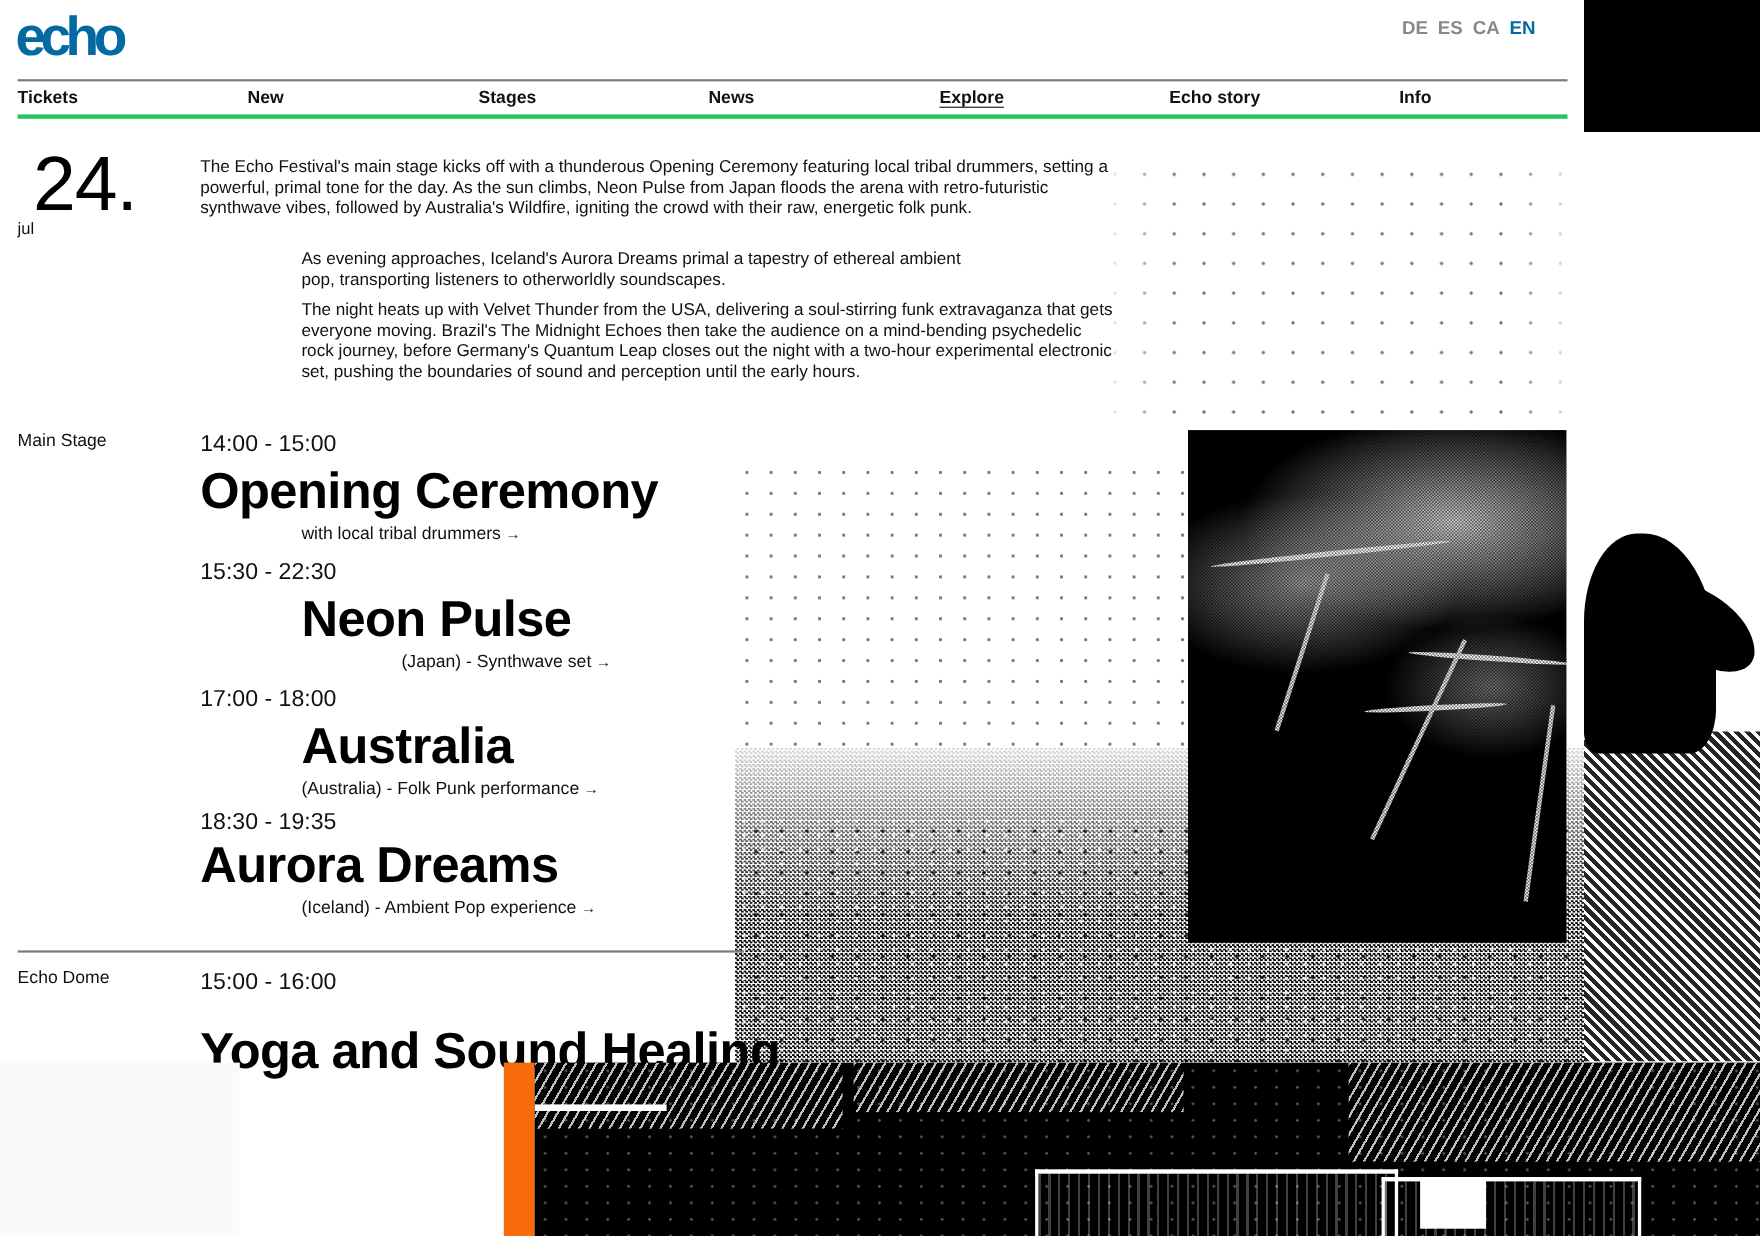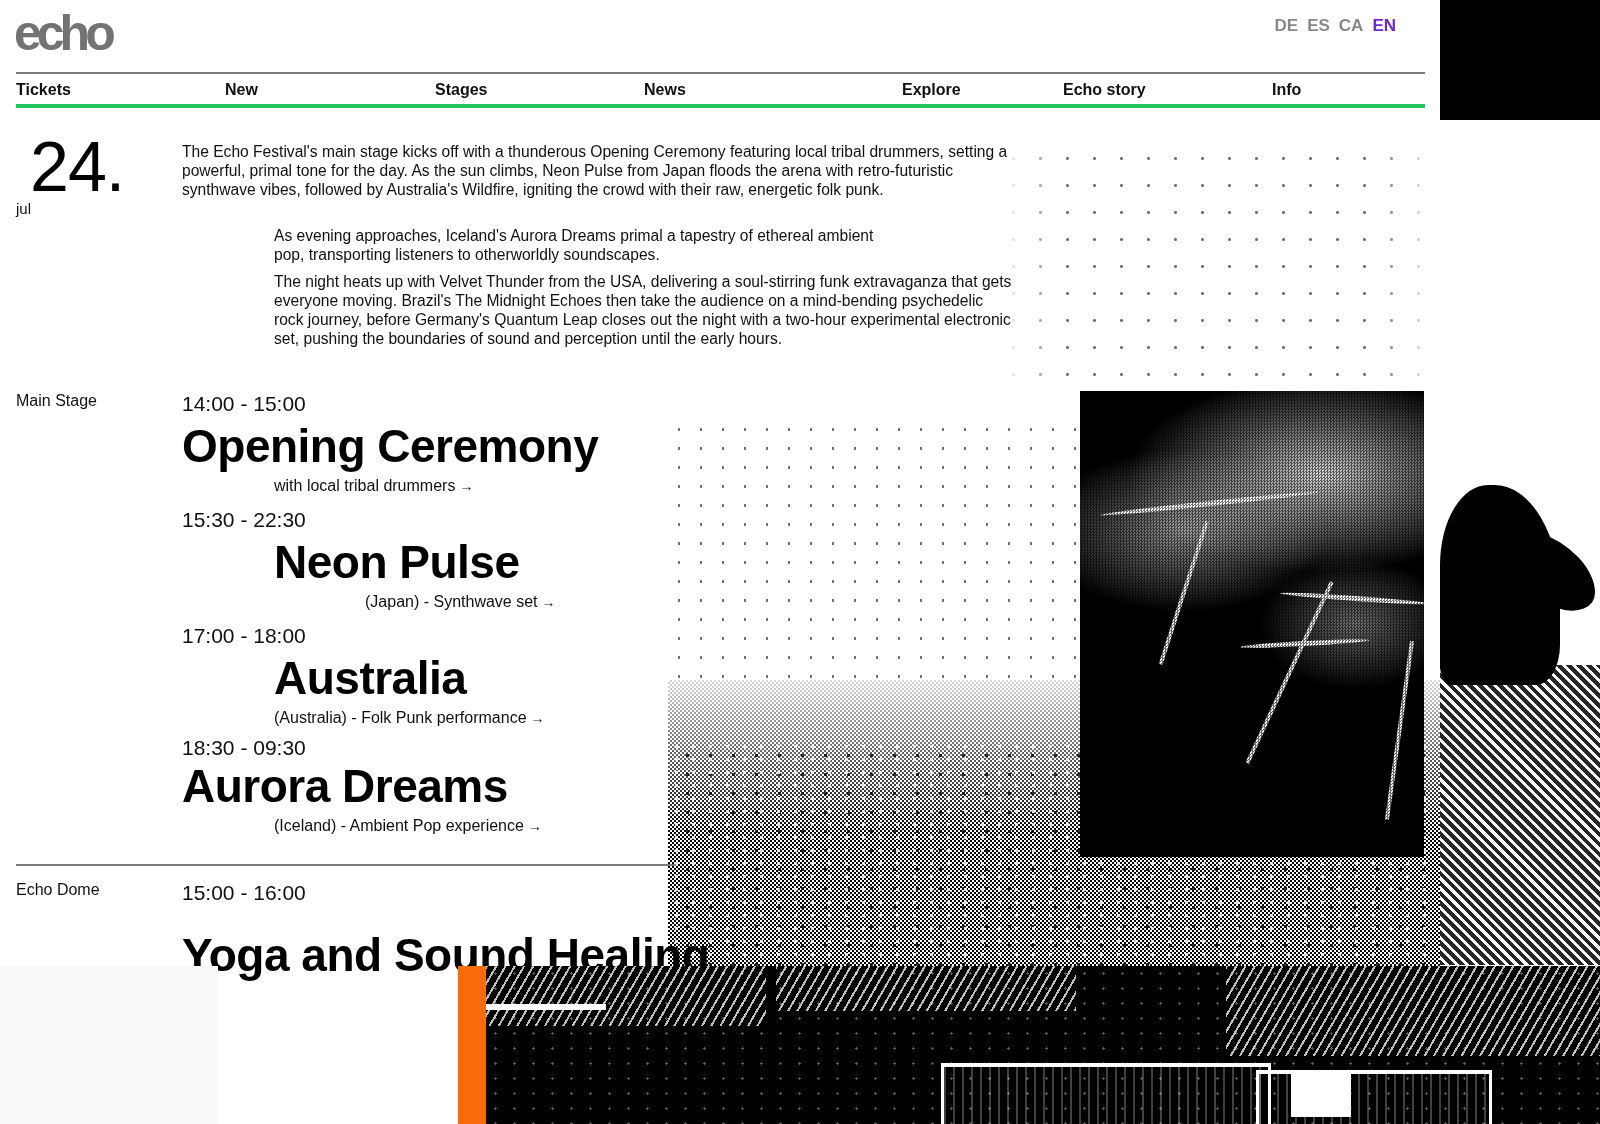--- a/index.html
+++ b/index.html
@@ -1,28 +1,28 @@
 <!DOCTYPE html>
 <html><head>
 <meta charset="utf-8">
 <style>
   * { box-sizing: border-box; margin: 0; padding: 0; }
   html, body { width: 1600px; height: 1124px; overflow: hidden; background: #ffffff; }
   body { position: relative; font-family: "Liberation Sans", "DejaVu Sans", sans-serif; color: #111; }
 
   
-  .logo { position: absolute; left: 14px; top: 8px; font-size: 50px; font-weight: 700; letter-spacing: -5px; color: #737373; line-height: 1; }
+  .logo { position: absolute; left: 14px; top: 8px; font-size: 50px; font-weight: 700; letter-spacing: -5px; color: #0369a1; line-height: 1; }
   .langs { position: absolute; right: 204px; top: 16px; display: flex; gap: 9px; font-size: 17px; font-weight: 700; }
   .langs span { color: #888; cursor: pointer; }
-  .langs span.active { color: #6d28d9; }
+  .langs span.active { color: #0369a1; }
   .corner-block { position: absolute; left: 1440px; top: 0; width: 160px; height: 120px; background: #000; }
 
   .nav { position: absolute; left: 16px; top: 72px; width: 1409px; height: 36px; border-top: 2px solid #7a7a7a; border-bottom: 4px solid #22c55e; }
   .nav a { position: absolute; top: 7px; font-size: 16px; font-weight: 700; color: #111; text-decoration: none; cursor: pointer; }
-  .nav a.active { text-underline-offset: 3px; margin-left: 48px; }
+  .nav a.active { text-decoration: underline; text-underline-offset: 3px; }
 
   
   .date-day { position: absolute; left: 14px; top: 132px; font-size: 70px; line-height: 1; font-weight: 400; letter-spacing: -1px; color: #000; margin-left: 16px; }
   .date-month { position: absolute; left: 16px; top: 200px; font-size: 15px; }
 
   
   .intro { position: absolute; font-size: 15.6px; line-height: 19px; color: #111; }
   .intro.p1 { left: 182px; top: 142px; width: 830px; }
   .intro.p2 { left: 274px; top: 226px; width: 620px; }
   .intro.p3 { left: 274px; top: 272px; width: 740px; }
@@ -146,21 +146,21 @@
 <div class="slot-sub" style="left:365px; top:593px">
   <span>(Japan) - Synthwave set</span><span class="arrow">→</span>
 </div>
 
 <div class="slot-time" style="left:182px; top:624px">17:00 - 18:00</div>
 <div class="slot-title" style="left:274px; top:655px">Australia</div>
 <div class="slot-sub" style="left:274px; top:709px">
   <span>(Australia) - Folk Punk performance</span><span class="arrow">→</span>
 </div>
 
-<div class="slot-time" style="left:182px; top:736px">18:30 - 09:30</div>
+<div class="slot-time" style="left:182px; top:736px">18:30 - 19:35</div>
 <div class="slot-title" style="left:182px; top:763px">Aurora Dreams</div>
 <div class="slot-sub" style="left:274px; top:817px">
   <span>(Iceland) - Ambient Pop experience</span><span class="arrow">→</span>
 </div>
 
 <div class="divider"></div>
 
 <div class="stage-label" style="top:881px">Echo Dome</div>
 <div class="slot-time" style="left:182px; top:881px">15:00 - 16:00</div>
 <div class="slot-title" style="left:182px; top:932px">Yoga and Sound Healing</div>

